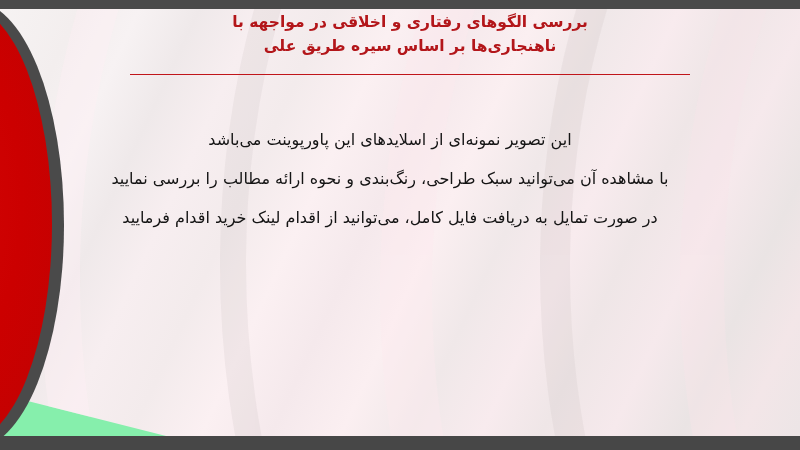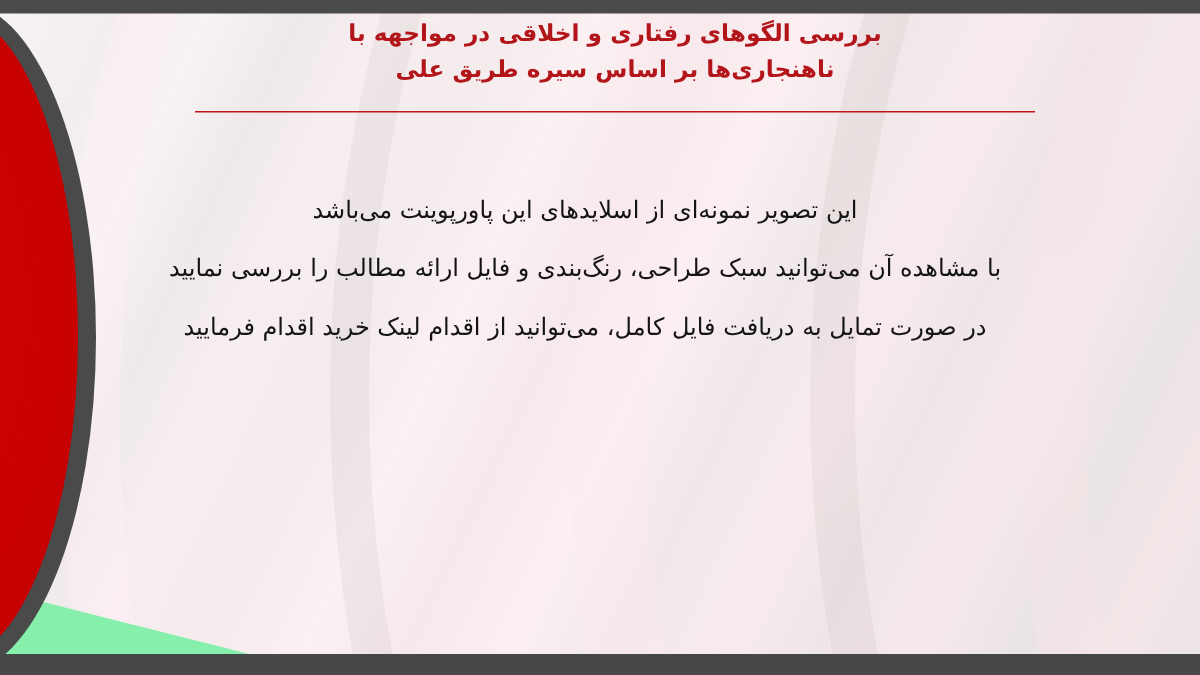--- a/index.html
+++ b/index.html
@@ -208,17 +208,17 @@
 
   <div class="header">
     <div class="title-line">بررسی الگوهای رفتاری و اخلاقی در مواجهه با</div>
     <div class="title-line">ناهنجاری‌ها بر اساس سیره طریق علی</div>
   </div>
 
   <div class="title-rule"></div>
 
   <div class="body-block">
     <div class="body-line">این تصویر نمونه‌ای از اسلایدهای این پاورپوینت می‌باشد</div>
-    <div class="body-line">با مشاهده آن می‌توانید سبک طراحی، رنگ‌بندی و فایل ارائه مطالب را بررسی نمایید</div>
+    <div class="body-line">با مشاهده آن می‌توانید سبک طراحی، رنگ‌بندی و نحوه ارائه مطالب را بررسی نمایید</div>
     <div class="body-line">در صورت تمایل به دریافت فایل کامل، می‌توانید از اقدام لینک خرید اقدام فرمایید</div>
   </div>
 
 </div>
 
 </body></html>

